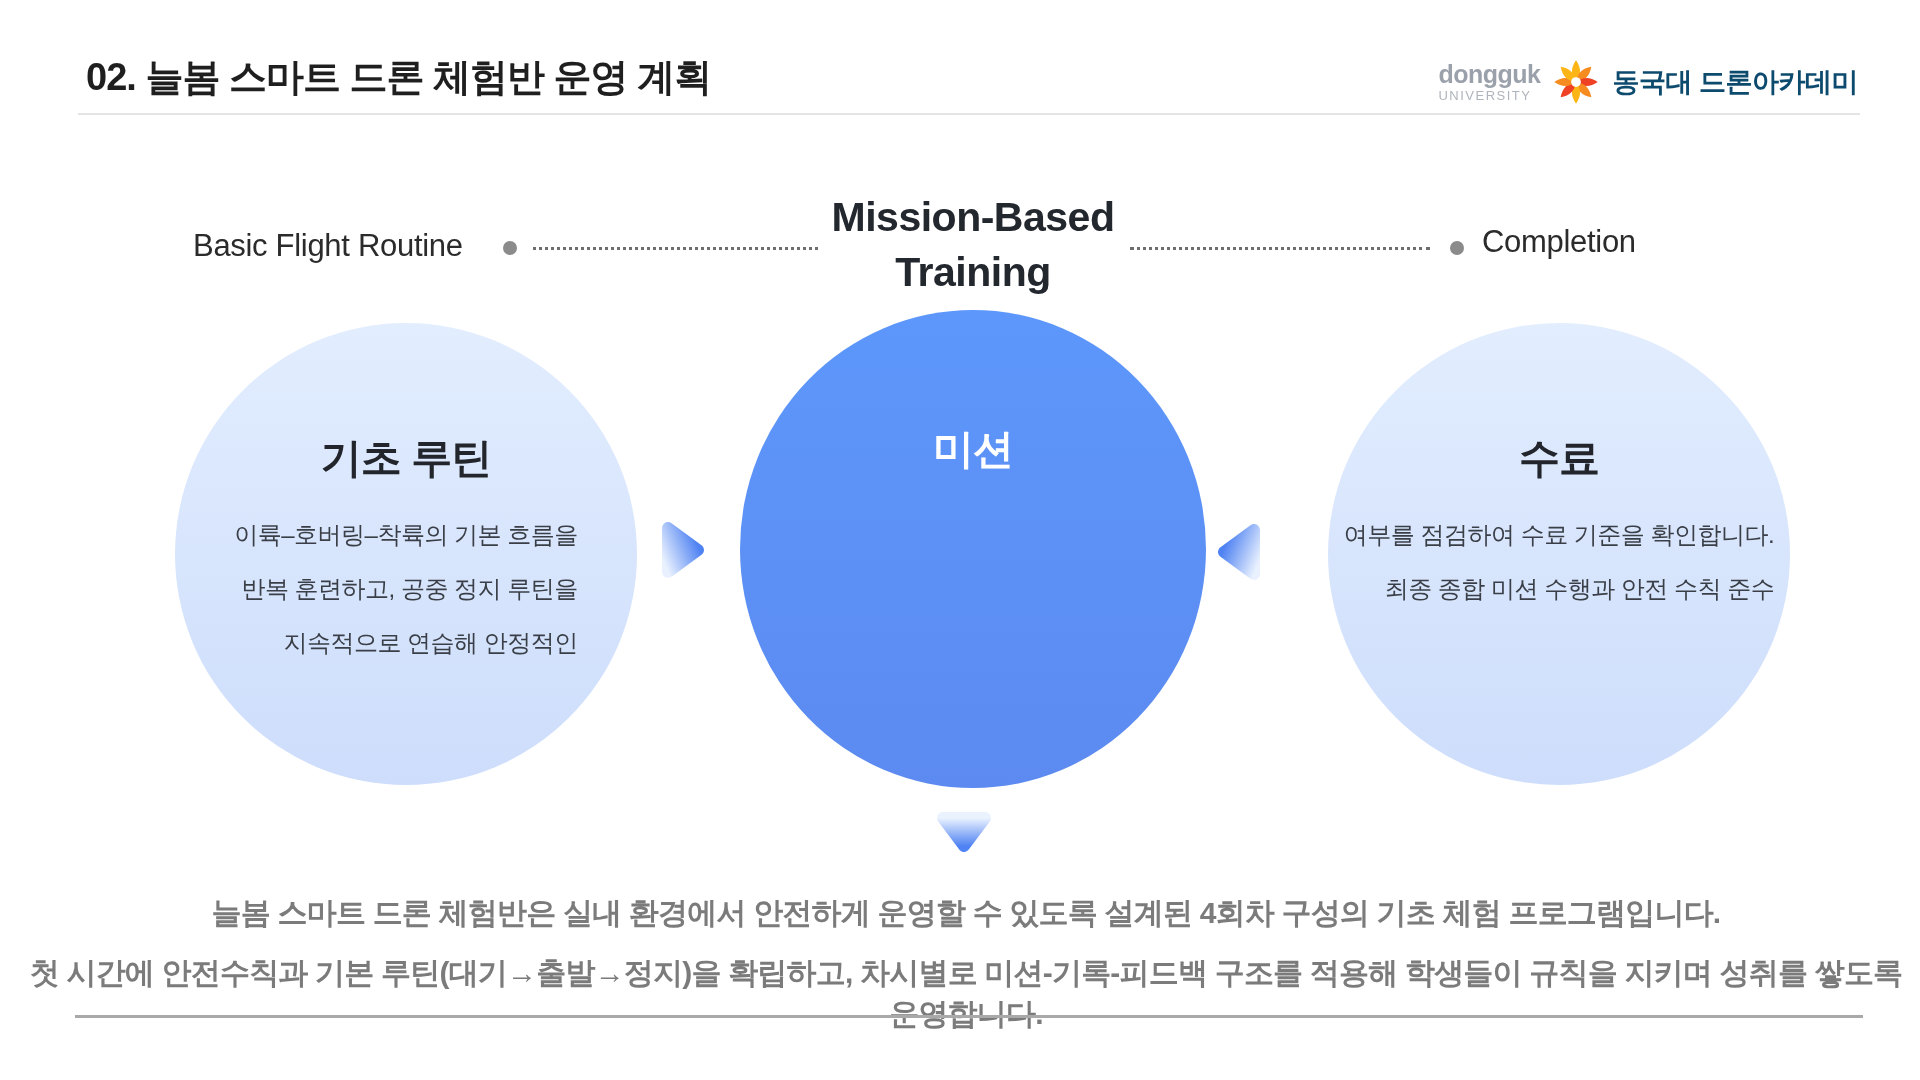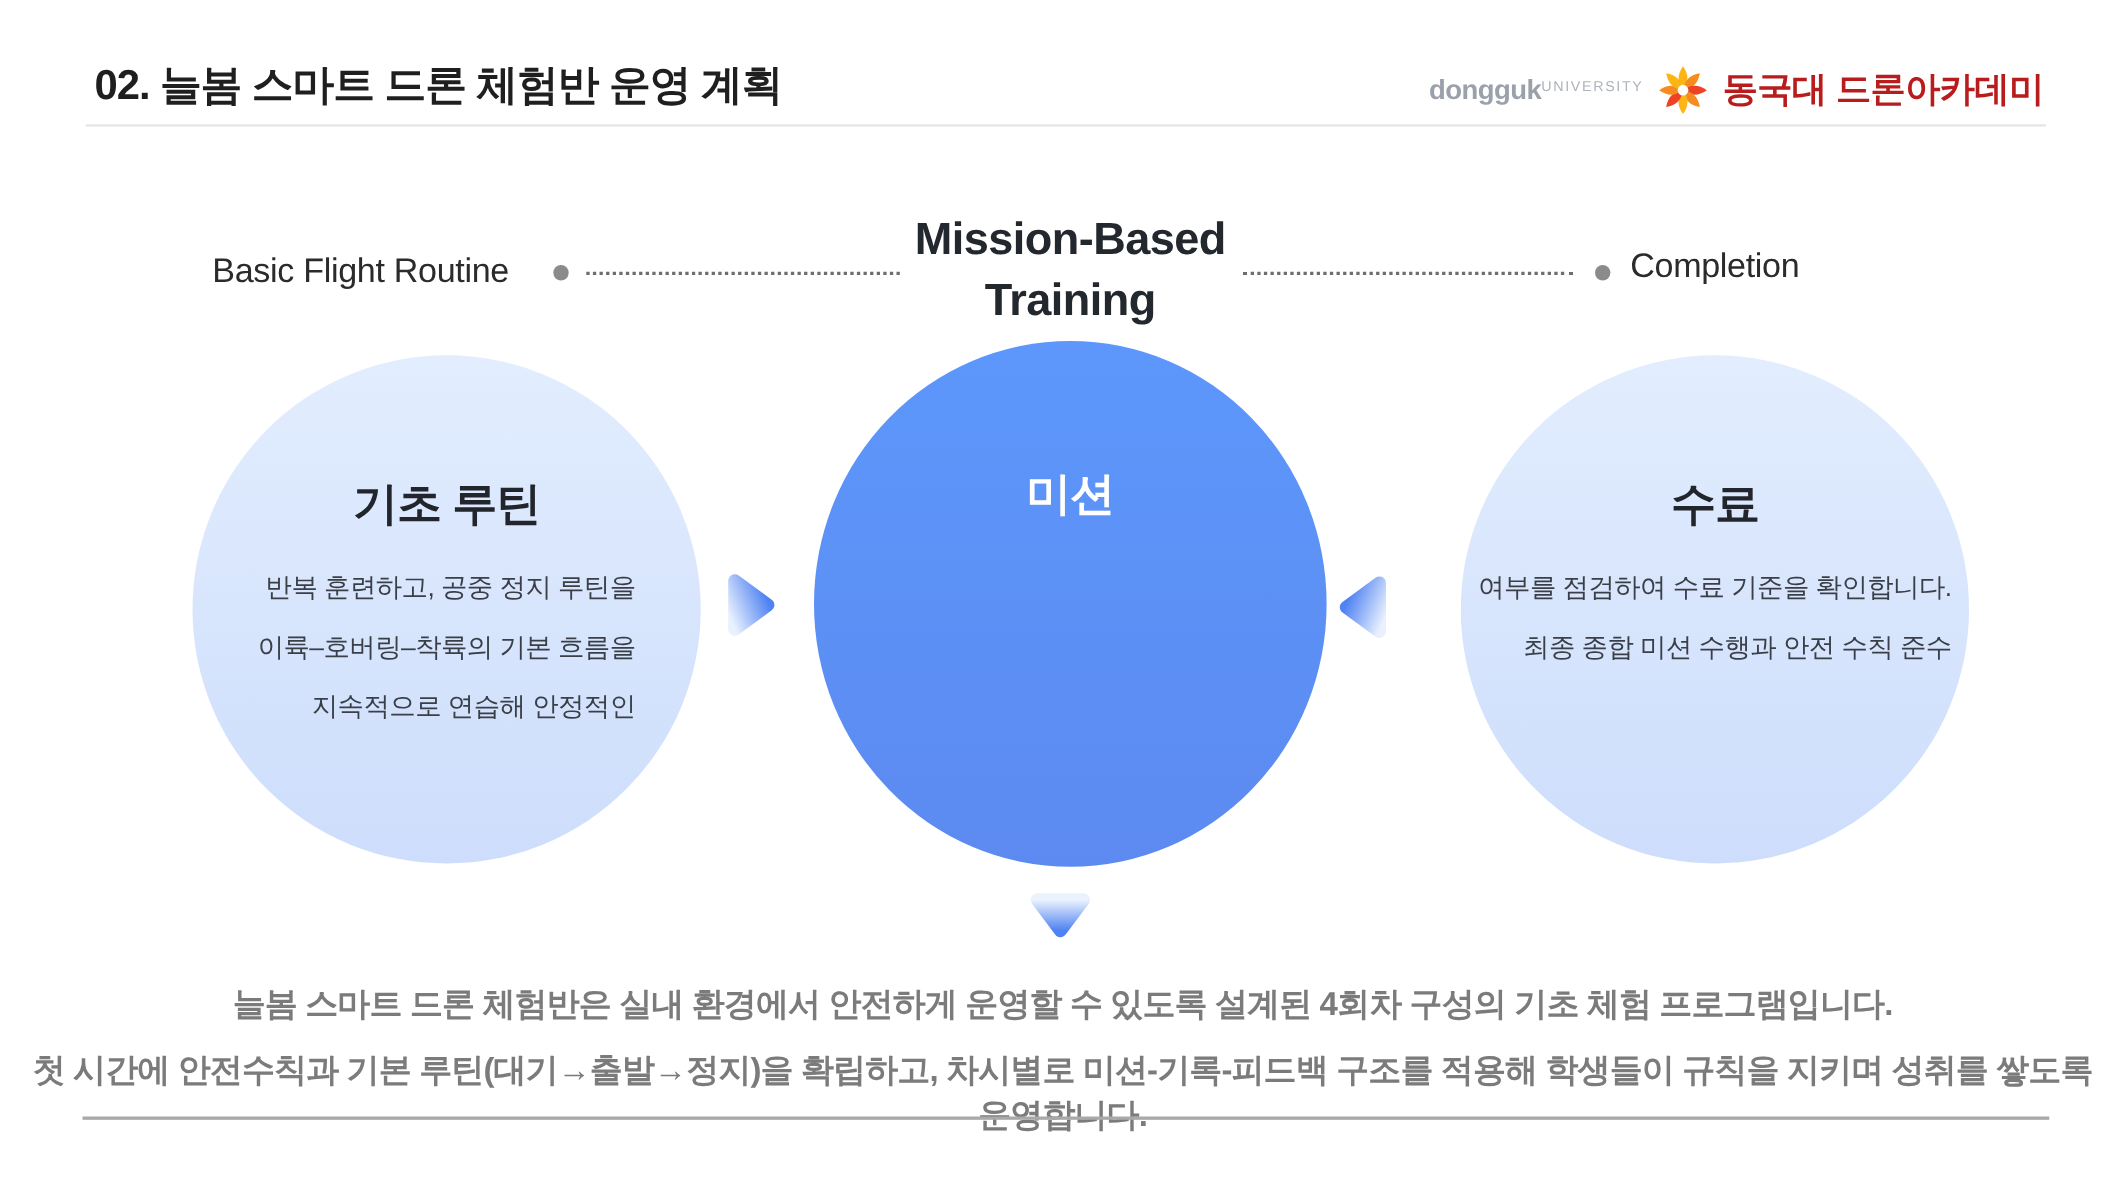--- a/index.html
+++ b/index.html
@@ -18,25 +18,25 @@
     letter-spacing: -1px;
   }
   .header-rule {
     position: absolute; left: 78px; top: 113px; width: 1782px; height: 0;
     border-top: 2px solid #e4e4e4;
   }
   .logo-group {
     position: absolute; right: 62px; top: 56px;
     display: flex; align-items: center; gap: 10px;
   }
-  .logo-word { display: flex; flex-direction: row; align-items: flex-start; line-height: 1; }
+  .logo-word { display: flex; flex-direction: column; align-items: flex-start; line-height: 1; }
   .logo-dongguk { font-size: 25px; font-weight: 700; color: #9aa1ab; letter-spacing: -0.5px; }
   .logo-univ { font-size: 13px; font-weight: 400; color: #aeb4bc; letter-spacing: 1.5px; margin-top: 2px; }
   .logo-flower { width: 52px; height: 52px; }
-  .logo-academy { font-size: 32px; font-weight: 700; color: #b91c1c; letter-spacing: -0.5px; }
+  .logo-academy { font-size: 27px; font-weight: 700; color: #0c4a6e; letter-spacing: -0.5px; }
 
   
   .stage-label {
     position: absolute; font-size: 31px; color: #2b2b2b; font-weight: 500;
     letter-spacing: -0.3px; white-space: nowrap;
   }
   .stage-label-left { left: 193px; top: 228px; }
   .stage-label-right { left: 1482px; top: 224px; }
   .center-heading {
     position: absolute; left: 763px; top: 190px; width: 420px;
@@ -156,22 +156,22 @@
     <div>Training</div>
   </div>
 
   <div class="dotline dotline-right"></div>
   <div class="timeline-dot dot-right"></div>
   <div class="stage-label stage-label-right">Completion</div>
 
   <div class="circle circle-light circle-left">
     <div class="circle-title">기초 루틴</div>
     <div class="circle-body">
+      <div>이륙–호버링–착륙의 기본 흐름을</div>
       <div>반복 훈련하고, 공중 정지 루틴을</div>
-      <div>이륙–호버링–착륙의 기본 흐름을</div>
       <div>지속적으로 연습해 안정적인</div>
     </div>
   </div>
 
   <div class="circle circle-center">
     <div class="circle-title">미션</div>
   </div>
 
   <div class="circle circle-light circle-right">
     <div class="circle-title">수료</div>

